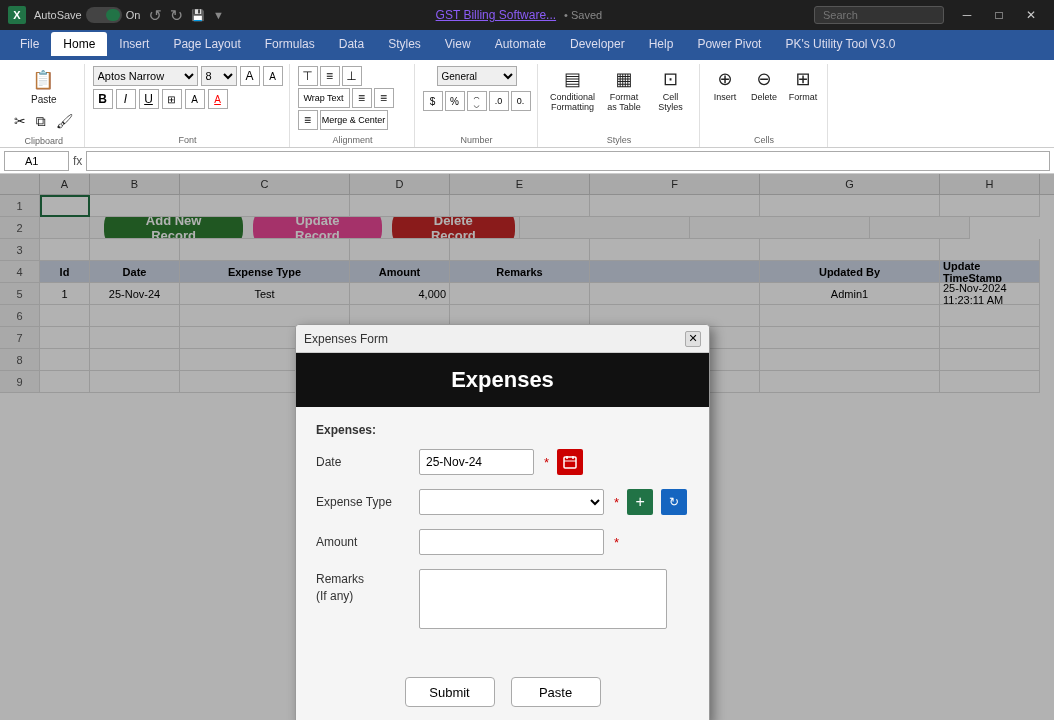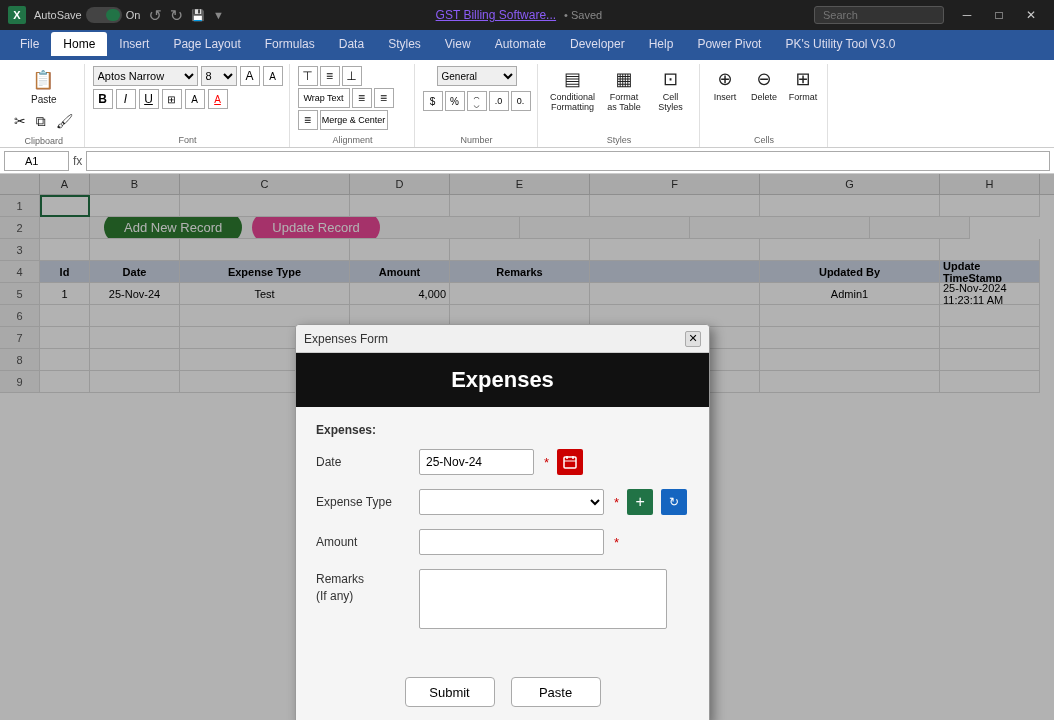--- a/index.html
+++ b/index.html
@@ -256,21 +256,21 @@
     .col-d { width: 100px; min-width: 100px; }
     .col-e { width: 140px; min-width: 140px; }
     .col-f { width: 170px; min-width: 170px; }
     .col-g { width: 180px; min-width: 180px; }
     .col-h { width: 100px; min-width: 100px; }
     .action-btn {
       padding: 8px 20px;
       border: none;
       border-radius: 20px;
       font-size: 13px;
-      font-weight: normal;
+      font-weight: bold;
       color: #fff;
       cursor: pointer;
     }
     .btn-add { background: #2e7d32; }
     .btn-update { background: #ec4899; }
     .btn-delete { background: #c62828; }
 
     
     .modal-overlay {
       position: absolute;
@@ -608,20 +608,21 @@
       <div class="cell col-h"></div>
     </div>
 
     <div class="sheet-row btn-row">
       <div class="row-num">2</div>
       <div class="cell col-a"></div>
       <div class="cell" style="width:430px;border-right:1px solid #ddd;border-bottom:1px solid #ddd;padding:4px;">
         <div style="display:flex;gap:10px;align-items:center;padding-left:10px;">
           <button class="action-btn btn-add">Add New Record</button>
           <button class="action-btn btn-update">Update Record</button>
+          <button class="action-btn btn-delete">Delete Record</button>
         </div>
       </div>
       <div class="cell col-f"></div>
       <div class="cell col-g"></div>
       <div class="cell col-h"></div>
     </div>
 
     <div class="sheet-row">
       <div class="row-num">3</div>
       <div class="cell col-a"></div>

